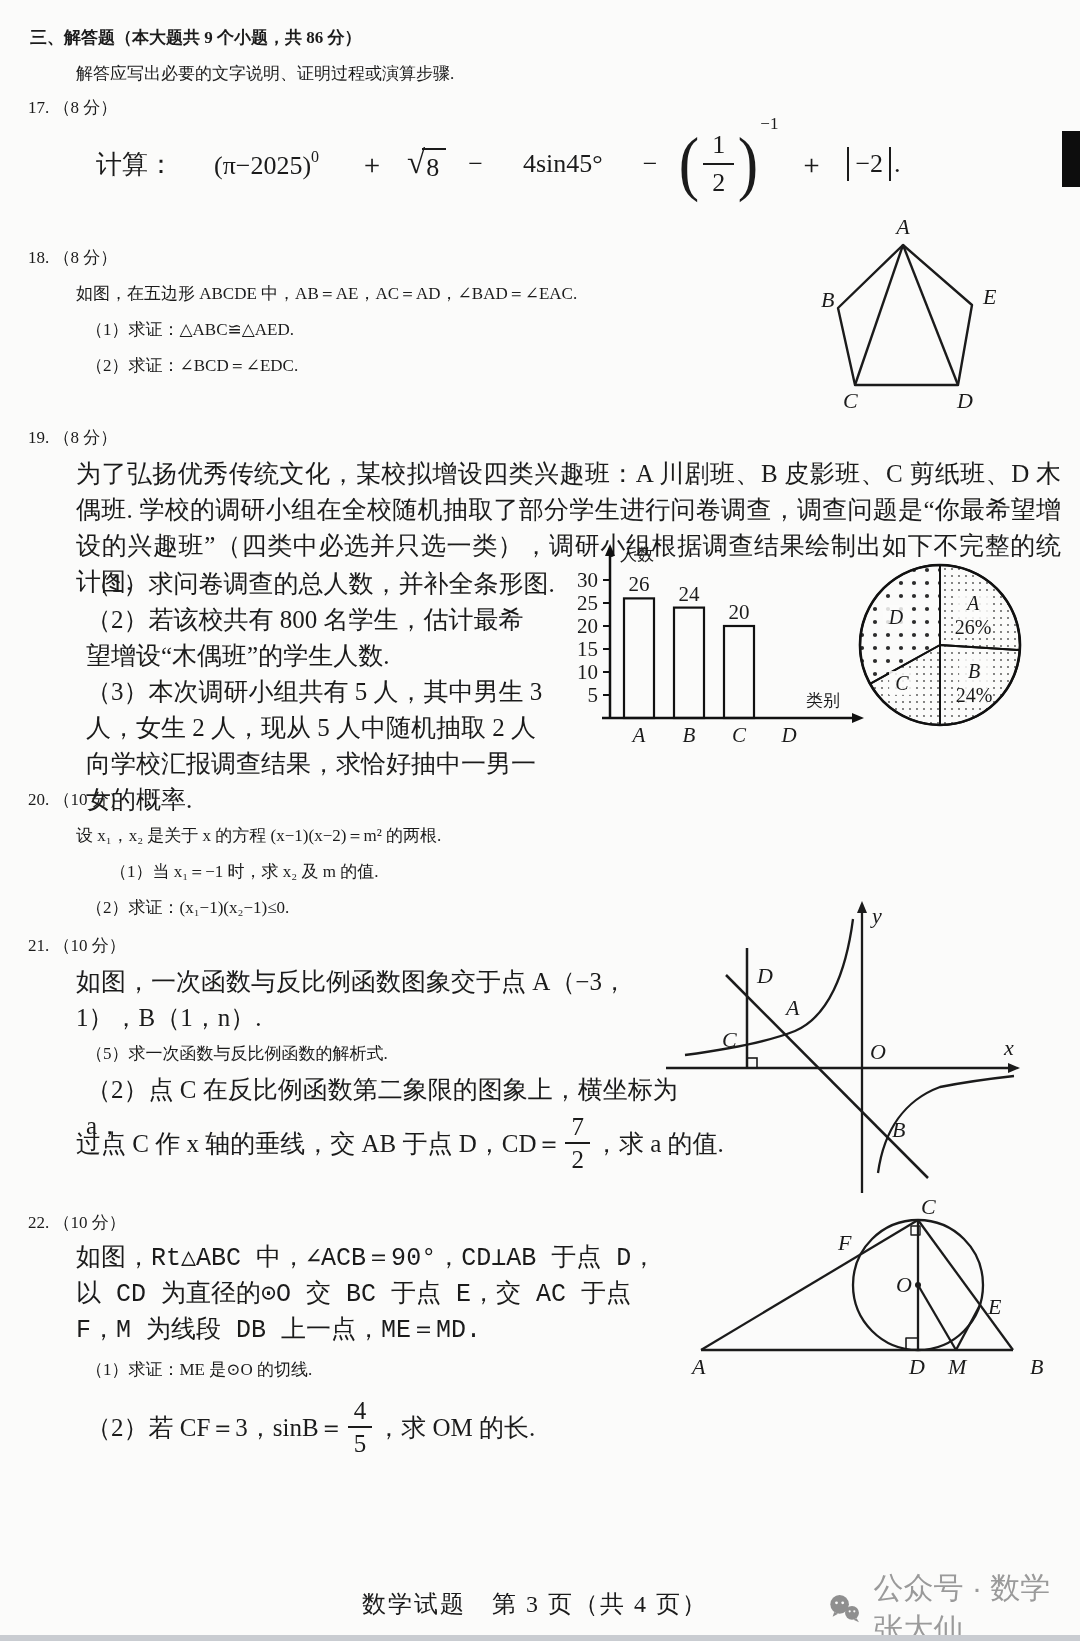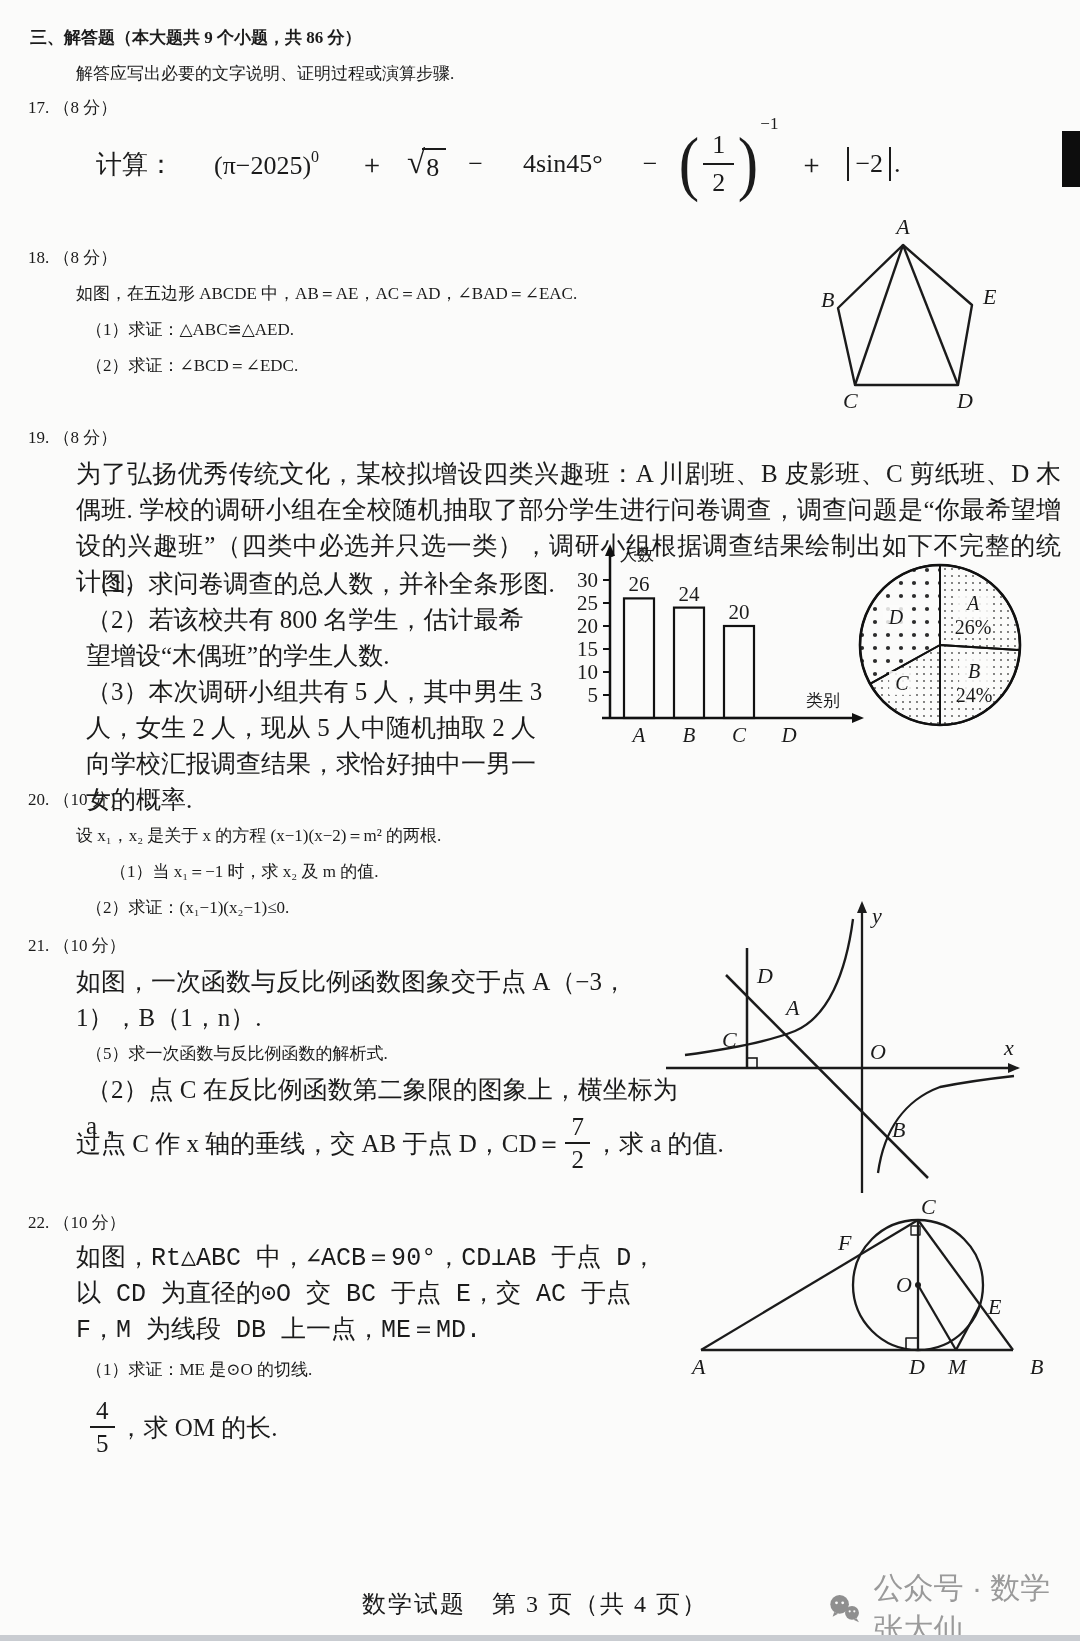--- a/index.html
+++ b/index.html
@@ -207,20 +207,21 @@
   <text class="it" x="232" y="242" font-size="22">B</text>
 </svg>
 
 <div class="ap t" style="left:28px;top:1205px;">
   <span>22.</span>
   <span>（10 分）</span>
 </div>
 <div class="ap tw" style="left:76px;top:1241px;width:595px;font-family:Liberation Mono, monospace;">如图，Rt△ABC 中，∠ACB＝90°，CD⊥AB 于点 D，以 CD 为直径的⊙O 交 BC 于点 E，交 AC 于点 F，M 为线段 DB 上一点，ME＝MD.</div>
 <div class="ap t" style="left:86px;top:1352px;">（1）求证：ME 是⊙O 的切线.</div>
 <div class="ap fline" style="left:86px;top:1382px;height:90px;">
+  <span>（2）若 CF＝3，sinB＝</span>
   <span class="ifrac">
     <span class="fn">4</span>
       <span class="fd">5</span>
   </span>
   <span>，求 OM 的长.</span>
 </div>
 
 <svg class="ap" style="left:678px;top:1198px;" width="395" height="200" viewBox="0 0 395 200">
   <g stroke="#1b1b1b" stroke-width="2.3" fill="none" stroke-linejoin="round">
     <circle cx="240" cy="87" r="65"></circle>

